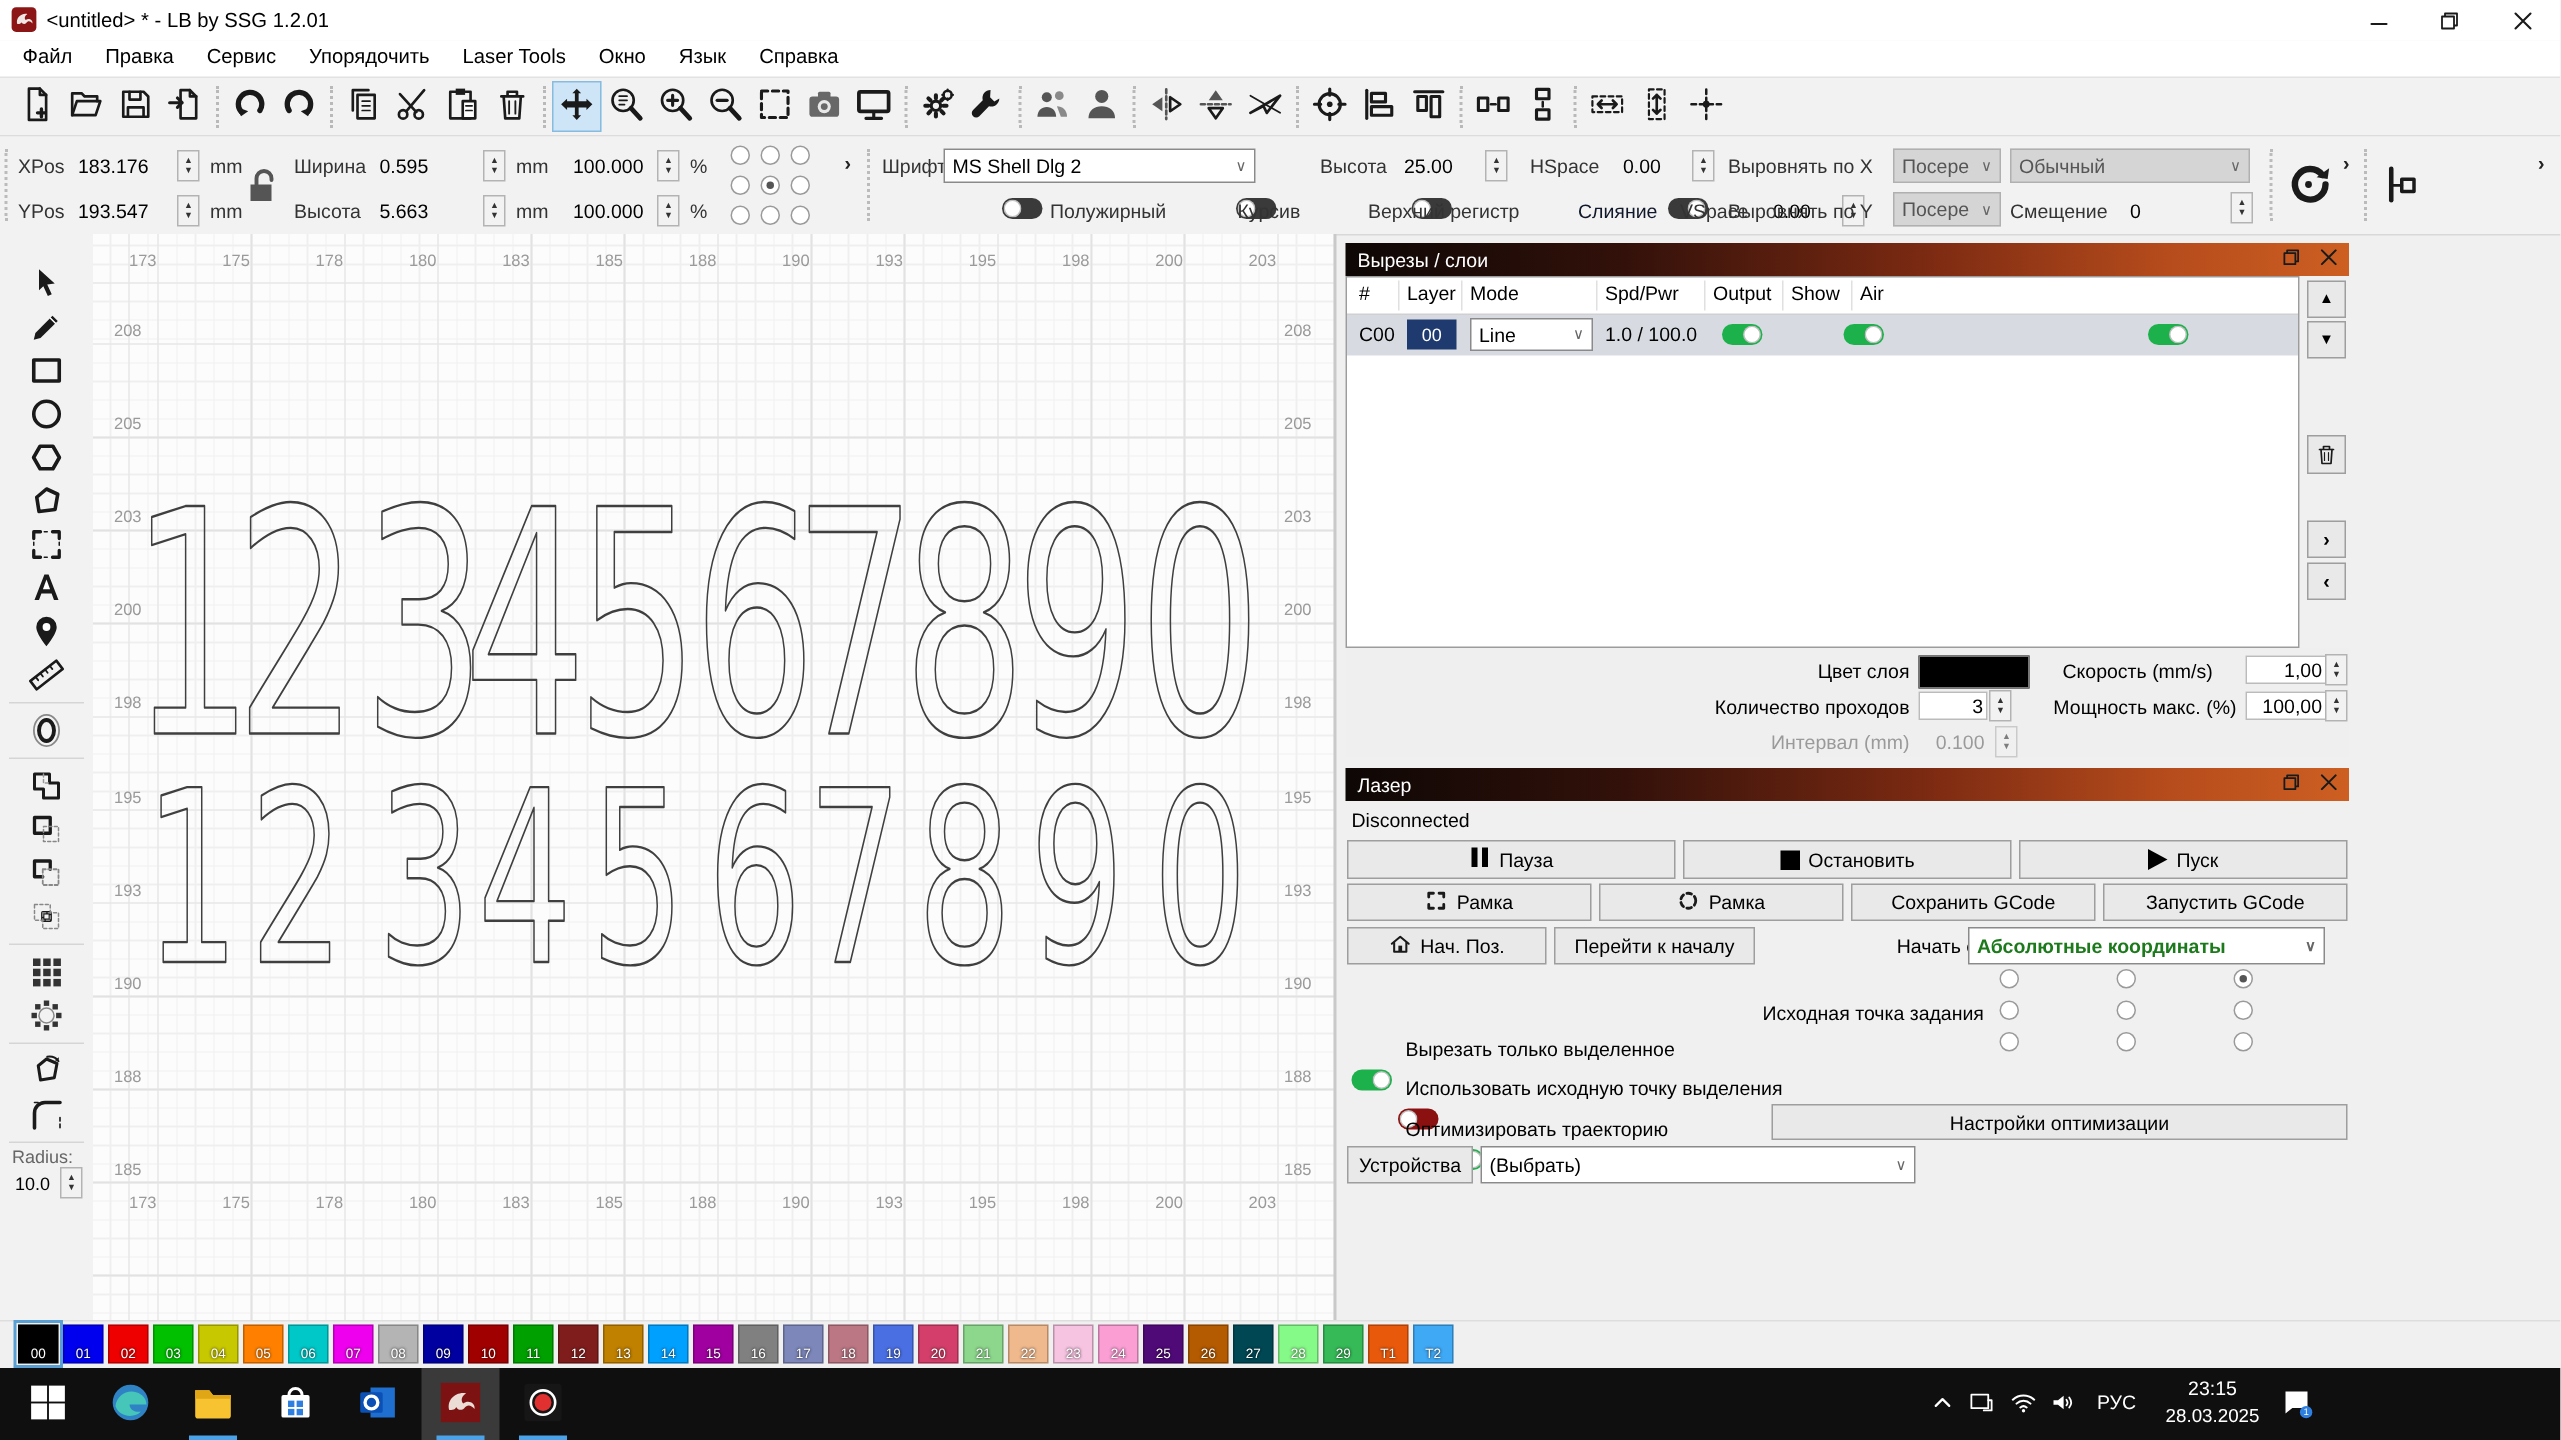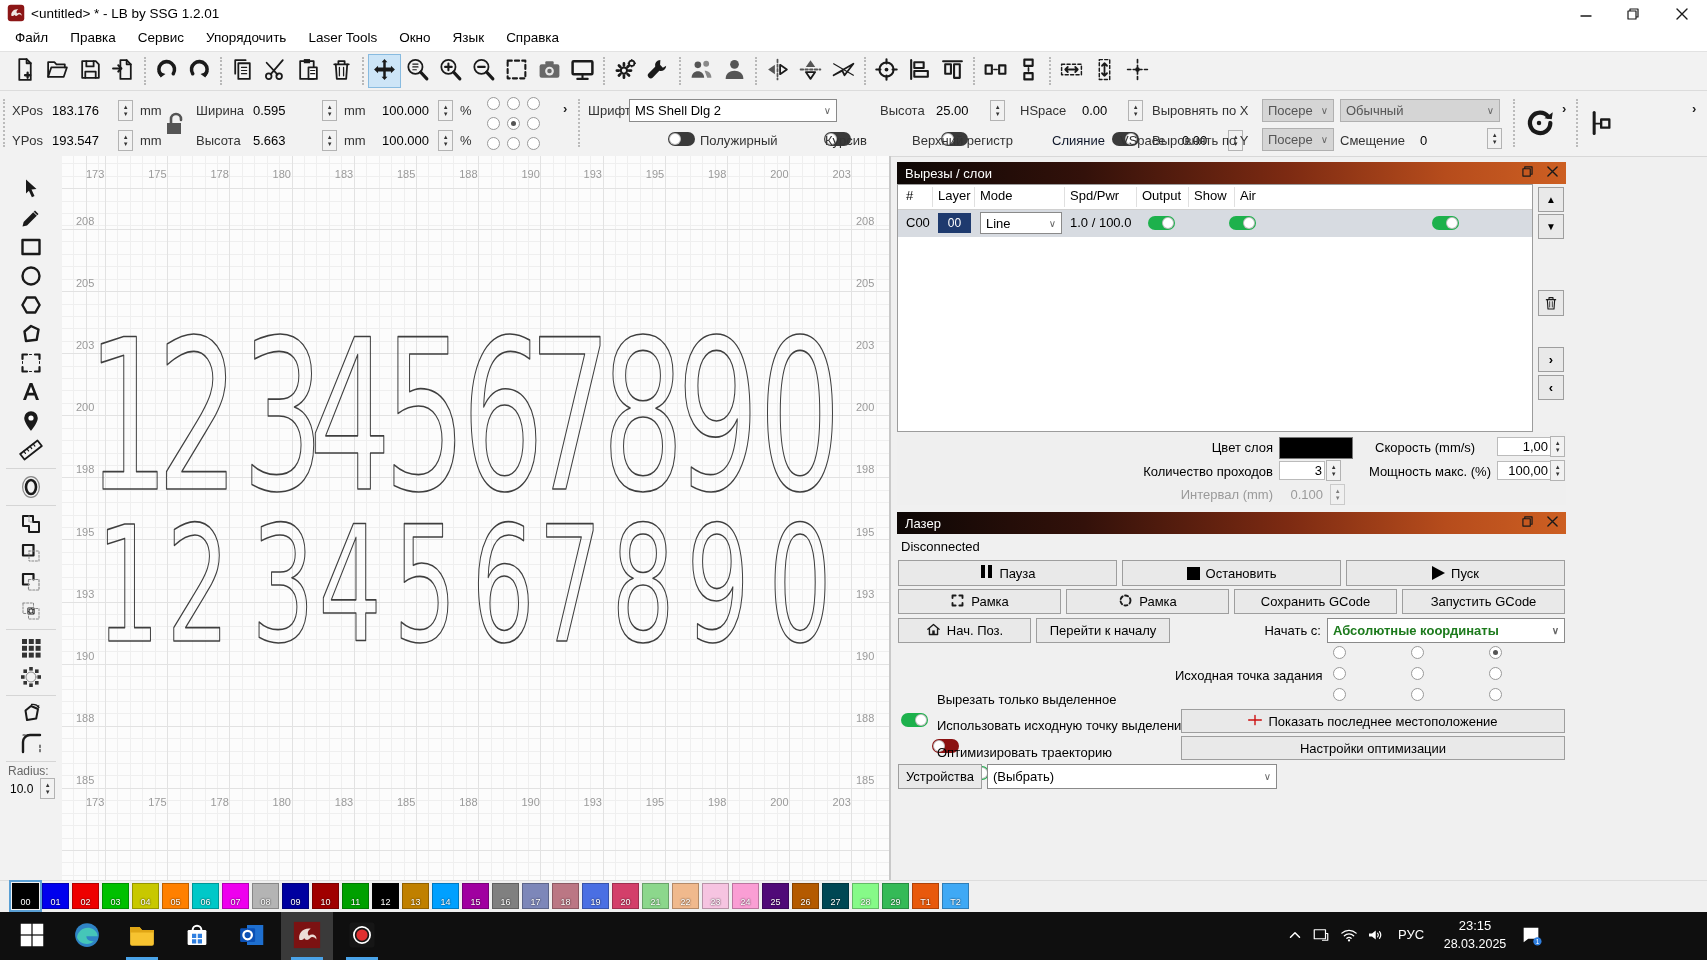--- a/index.html
+++ b/index.html
@@ -732,21 +732,21 @@
           <path d="M3 11.5 12 4l9 7.5" stroke-width="2.2"></path>
           <path d="M5.5 10.5V20h13v-9.5" stroke-width="2.2"></path>
           <rect x="10" y="13.5" width="4" height="6.5" fill="#1a1a1a" stroke="none"></rect>
         </svg></span>
       <span>Нач. Поз.</span>
     </div>
   <div class="abs btn" style="left:139px;top:106px;width:134px;height:25px">
       <span>Перейти к началу</span>
     </div>
   <span class="abs lbl" style="left:358px;top:111px;width:66px;text-align:right">Начать с:</span>
-  <div class="abs combo" id="start-from-combo" style="left: 430px; top: 106px; width: 238px; height: 25px; font-weight: bold; color: rgb(28, 122, 28);">
+  <div class="abs combo" id="start-from-combo" style="left: 415px; top: 106px; width: 238px; height: 25px; font-weight: bold; color: rgb(28, 122, 28);">
       <span>Абсолютные координаты</span>
     </div>
 
   <span class="abs lbl" style="left:278px;top:156px;width:146px;text-align:right">Исходная точка задания</span>
   <div class="abs" id="job-origin-grid" style="left:436px;top:134px;width:176px;height:60px">
       <span class="radio" style="left: 0px; top: 0px;"></span>
       <span class="radio" style="left: 78px; top: 0px;"></span>
       <span class="radio sel" style="left: 156px; top: 0px;"></span>
       <span class="radio" style="left: 0px; top: 21px;"></span>
       <span class="radio" style="left: 78px; top: 21px;"></span>
@@ -756,28 +756,20 @@
       <span class="radio" style="left: 156px; top: 42px;"></span>
     </div>
 
   <span class="abs toggle" style="left:4px;top:179px;background:#1db14c"><span class="knob" style="left:14px"></span></span>
   <span class="abs lbl" style="left:40px;top:180px">Вырезать только выделенное</span>
   <span class="abs toggle" style="left:4px;top:205px;background:#8b1111"><span class="knob" style="left:1px"></span></span>
   <span class="abs lbl" style="left:40px;top:206px">Использовать исходную точку выделения</span>
   <span class="abs toggle" style="left:4px;top:232px;background:#1db14c"><span class="knob" style="left:14px"></span></span>
   <span class="abs lbl" style="left:40px;top:233px">Оптимизировать траекторию</span>
 
-  <div class="abs btn" style="left:284px;top:197px;width:384px;height:24px">
-      <span><svg width="14" height="14" viewBox="0 0 24 24" style="stroke:#cc1111">
-          <path d="M12 4v16M4 12h16" stroke-width="2.4"></path>
-          <circle cx="1.8" cy="12" r="1.6" fill="#cc1111" stroke="none"></circle>
-          <circle cx="22.2" cy="12" r="1.6" fill="#cc1111" stroke="none"></circle>
-        </svg></span>
-      <span>Показать последнее местоположение</span>
-    </div>
   <div class="abs btn" style="left:284px;top:224px;width:384px;height:24px">
       <span>Настройки оптимизации</span>
     </div>
 
   <div class="abs btn" style="left:1px;top:252px;width:84px;height:25px">
       <span>Устройства</span>
     </div>
   <div class="abs combo" style="left:90px;top:252px;width:290px;height:25px">
       <span>(Выбрать)</span>
     </div>
@@ -813,21 +805,21 @@
     </div>
     <div class="swatch" style="left: 282px; background: rgb(0, 0, 160);">
       <span class="chip">09</span>
     </div>
     <div class="swatch" style="left: 312px; background: rgb(160, 0, 0);">
       <span class="chip">10</span>
     </div>
     <div class="swatch" style="left: 342px; background: rgb(0, 160, 0);">
       <span class="chip">11</span>
     </div>
-    <div class="swatch" style="left: 372px; background: #000000; text-decoration: underline;">
+    <div class="swatch" style="left: 372px; background: #7f1d1d; text-decoration: underline;">
       <span class="chip">12</span>
     </div>
     <div class="swatch" style="left: 402px; background: rgb(192, 128, 0);">
       <span class="chip">13</span>
     </div>
     <div class="swatch" style="left: 432px; background: rgb(0, 160, 255);">
       <span class="chip">14</span>
     </div>
     <div class="swatch" style="left: 462px; background: rgb(160, 0, 160);">
       <span class="chip">15</span>

